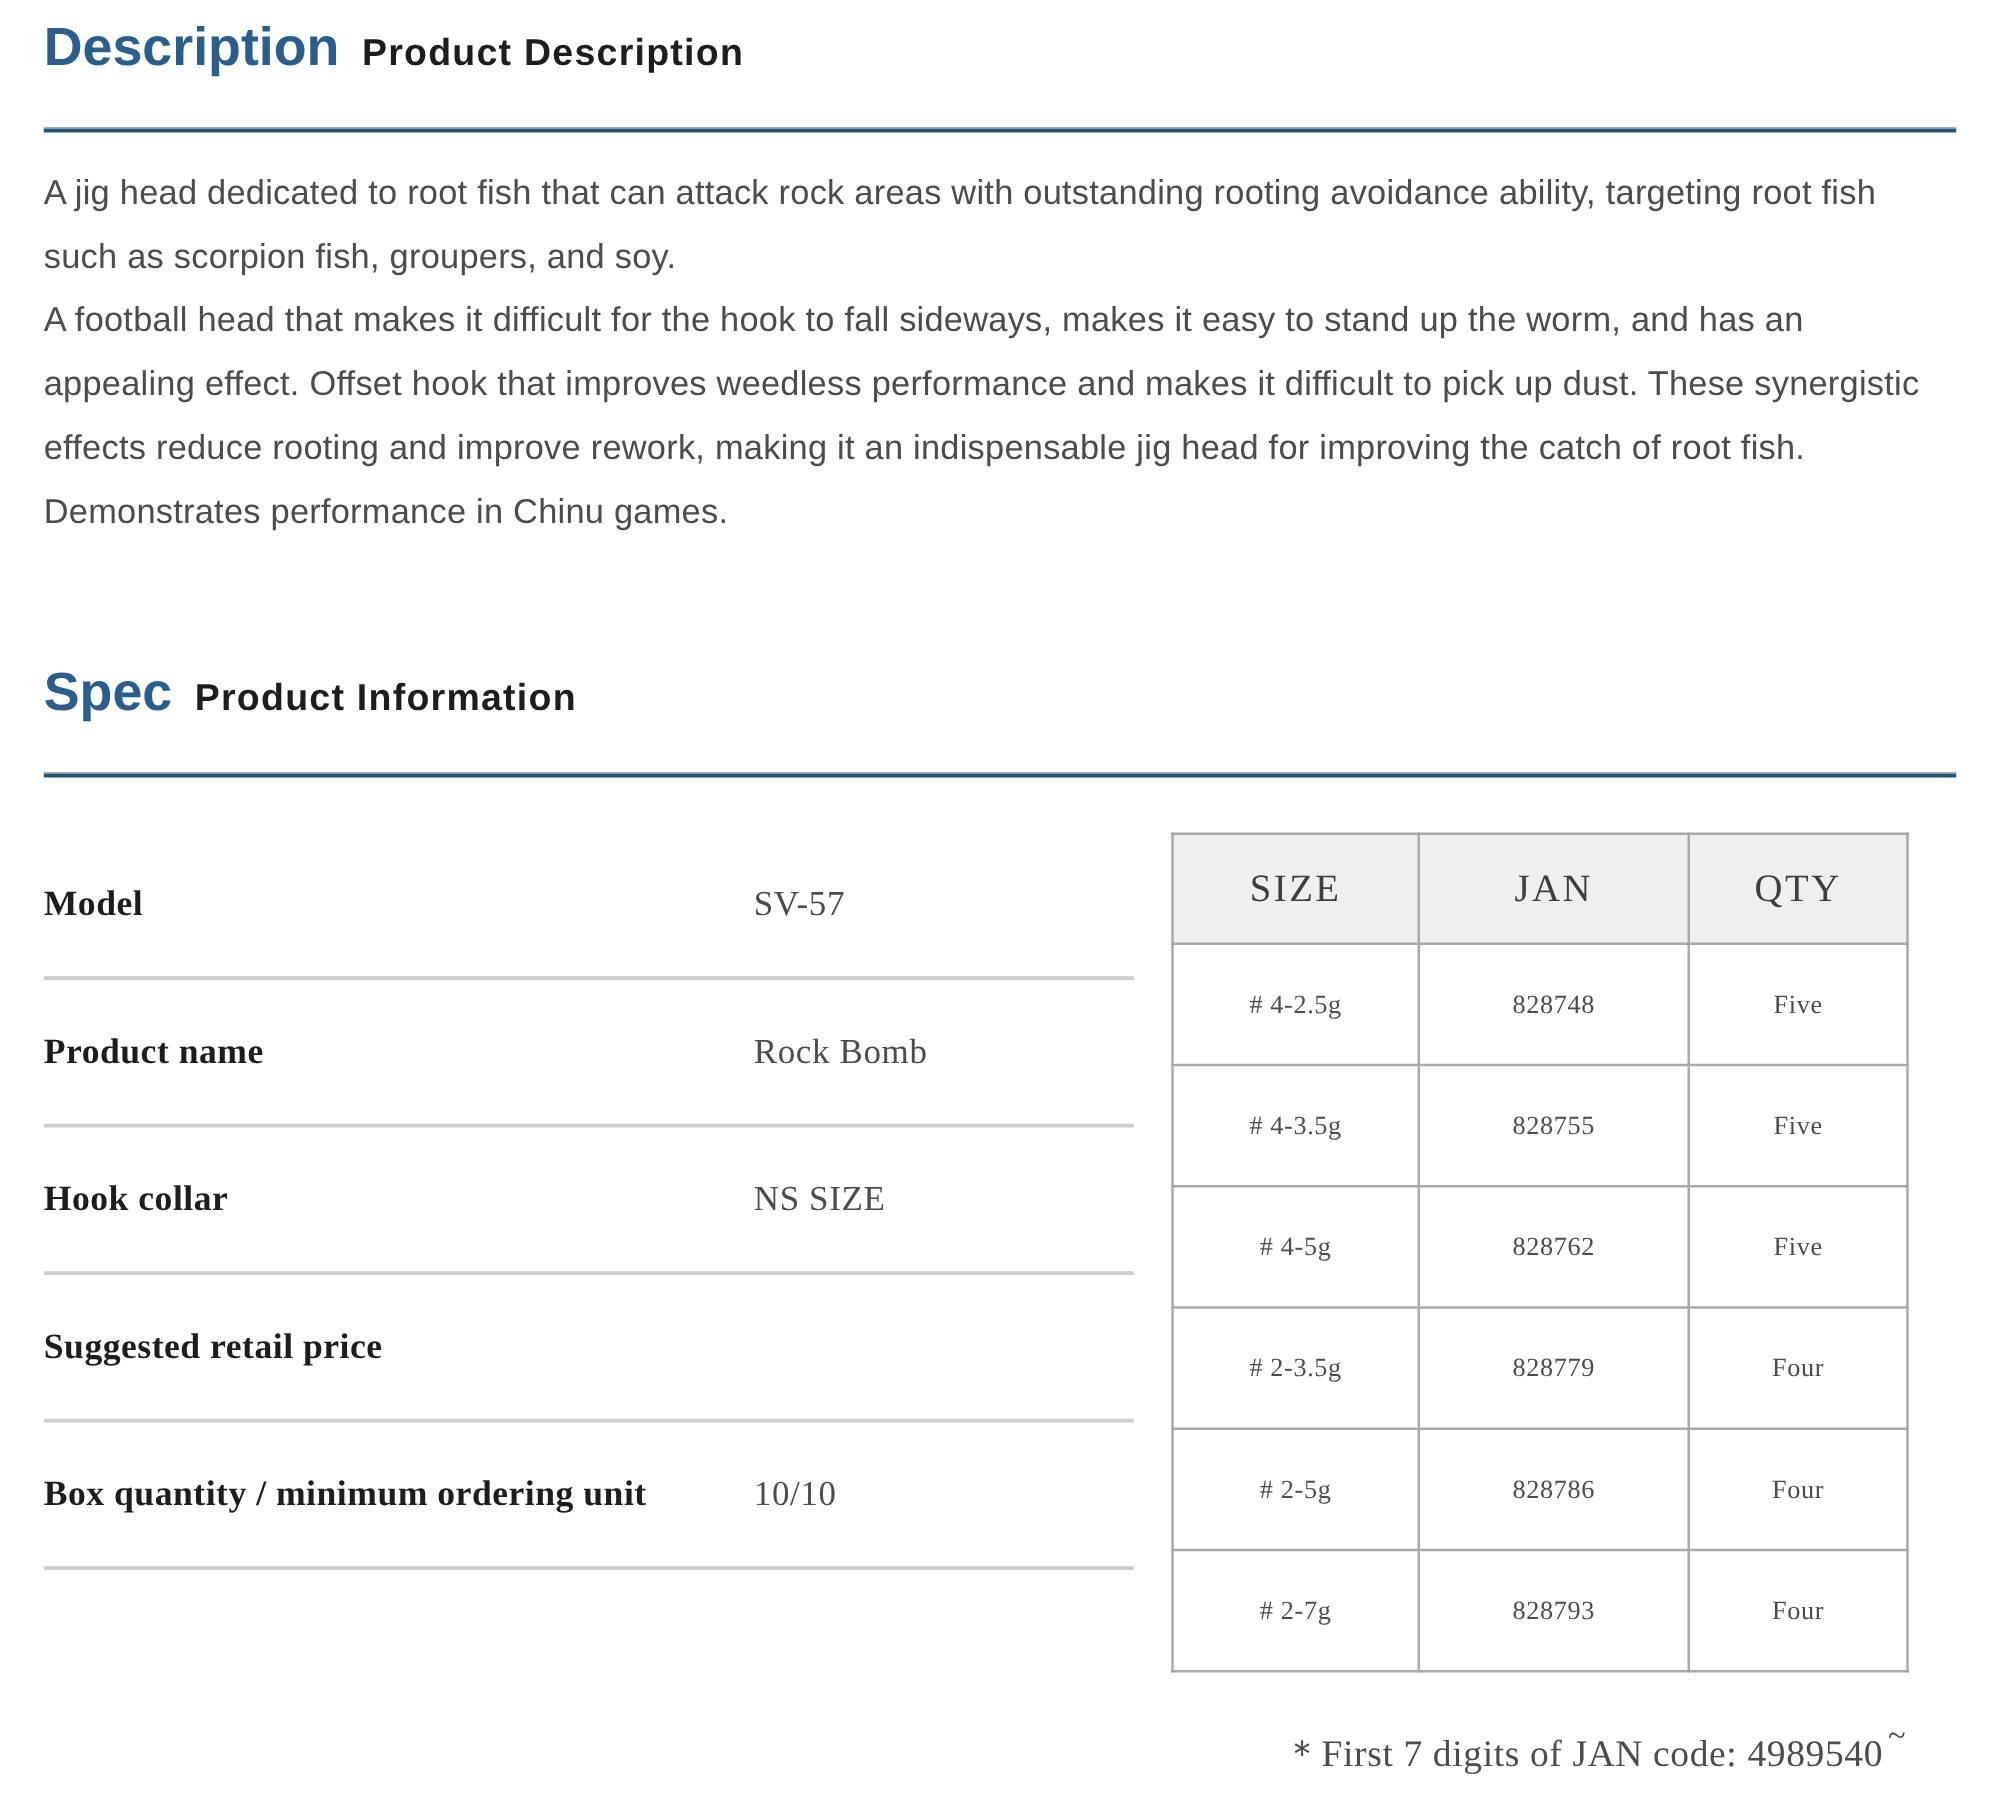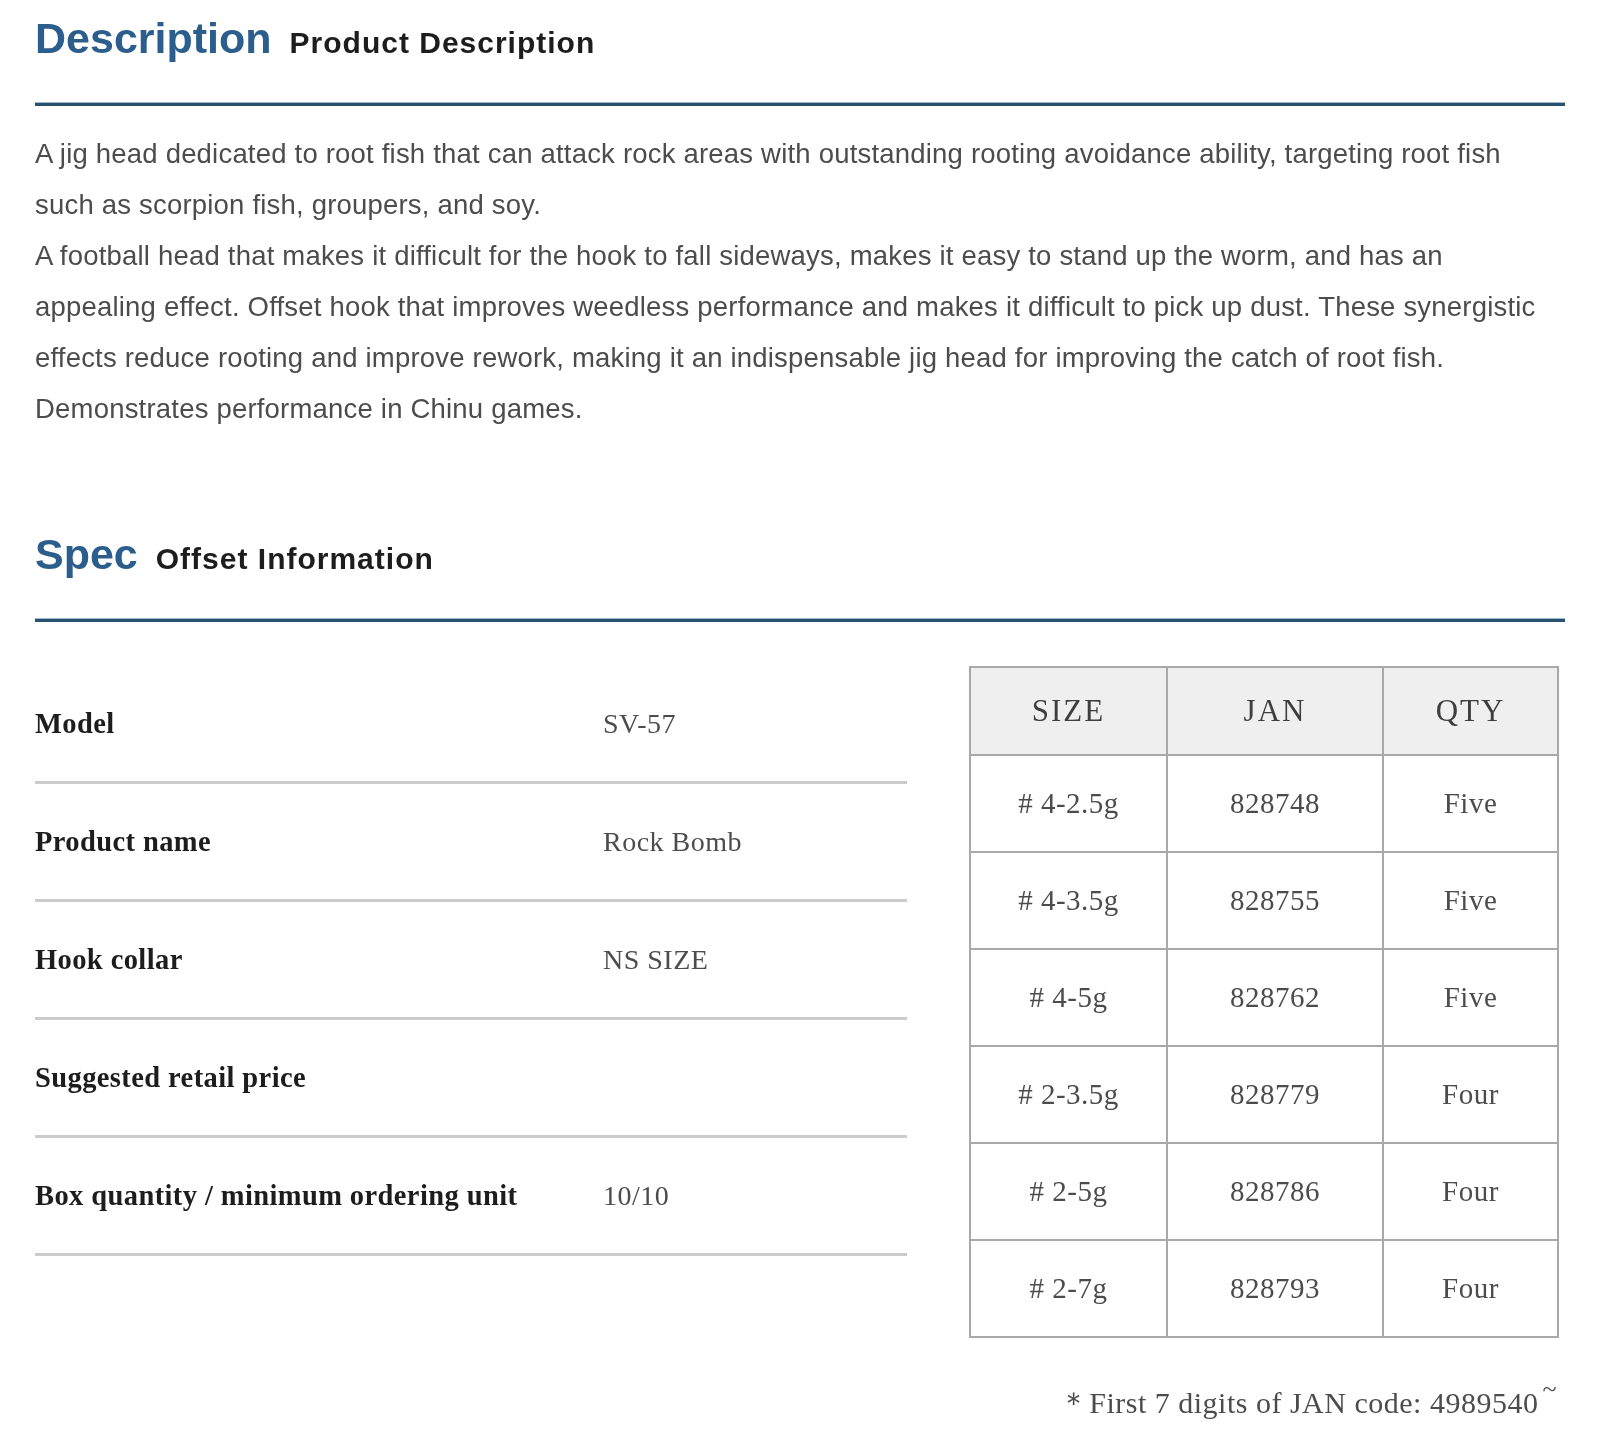--- a/index.html
+++ b/index.html
@@ -55,35 +55,35 @@
     align-items:center;
     height:115px;
     border-bottom:3px solid var(--divider-grey);
   }
   .spec-label{
     font-size:28.5px;font-weight:bold;color:var(--text-dark);
     letter-spacing:0.4px;white-space:nowrap;
   }
   .spec-value{font-size:28px;color:var(--text-body);letter-spacing:0.5px;}
 
-  .spec-table-wrap{margin-left:62px;width:588px;}
+  .spec-table-wrap{margin-left:30px;width:588px;}
   table.jan-table{
     width:588px;border-collapse:collapse;table-layout:fixed;
   }
   table.jan-table th, table.jan-table td{
     border:2px solid var(--table-border);
     text-align:center;vertical-align:middle;
     font-weight:normal;
   }
   table.jan-table th{
     background:var(--table-header-bg);
     height:84px;font-size:31px;color:#3e3e3e;letter-spacing:2px;
   }
   table.jan-table td{
-    height:93px;font-size:29px;color:var(--text-body);letter-spacing:0.5px;
+    height:93px;font-size:21px;color:var(--text-body);letter-spacing:0.5px;
   }
   col.c-size{width:197px;} col.c-jan{width:216px;} col.c-qty{width:175px;}
 
   .jan-note{
     margin-top:36px;text-align:right;
     font-size:30px;color:var(--text-body);letter-spacing:0.5px;
     white-space:nowrap;
   }
   .jan-note .sup{
     display:inline-block;font-size:26px;vertical-align:16px;margin-left:4px;
@@ -100,21 +100,21 @@
     </div>
     <div class="rule"></div>
     <div class="desc-text">
       <p>A jig head dedicated to root fish that can attack rock areas with outstanding rooting avoidance ability, targeting root fish such as scorpion fish, groupers, and soy.</p>
       <p>A football head that makes it difficult for the hook to fall sideways, makes it easy to stand up the worm, and has an appealing effect. Offset hook that improves weedless performance and makes it difficult to pick up dust. These synergistic effects reduce rooting and improve rework, making it an indispensable jig head for improving the catch of root fish. Demonstrates performance in Chinu games.</p>
     </div>
   </div>
 
   <div class="spec-section">
     <div class="section-head">
-      <span class="big">Spec</span><span class="sub">Offset Information</span>
+      <span class="big">Spec</span><span class="sub">Product Information</span>
     </div>
     <div class="rule"></div>
 
     <div class="spec-content">
 
       <div class="spec-list">
         <div class="spec-row">
           <span class="spec-label">Model</span>
           <span class="spec-value">SV-57</span>
         </div>

